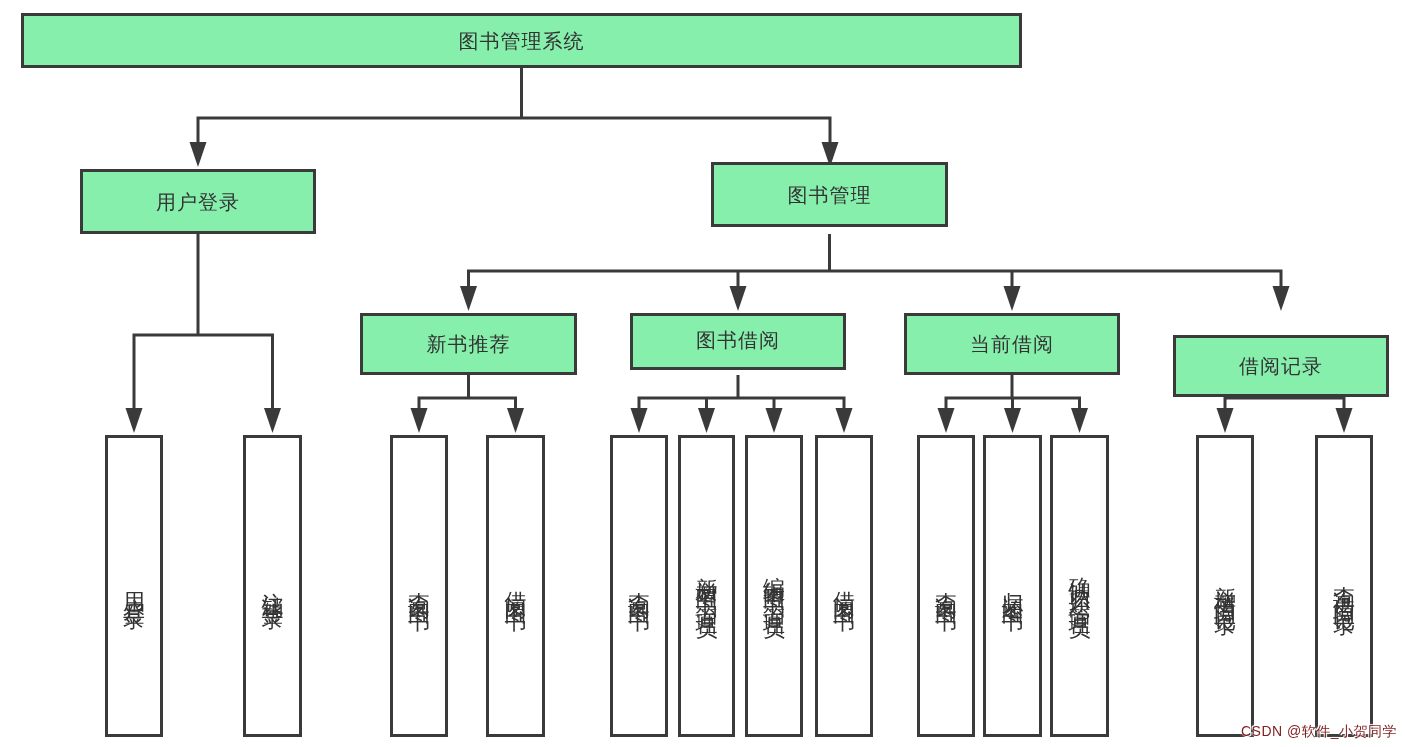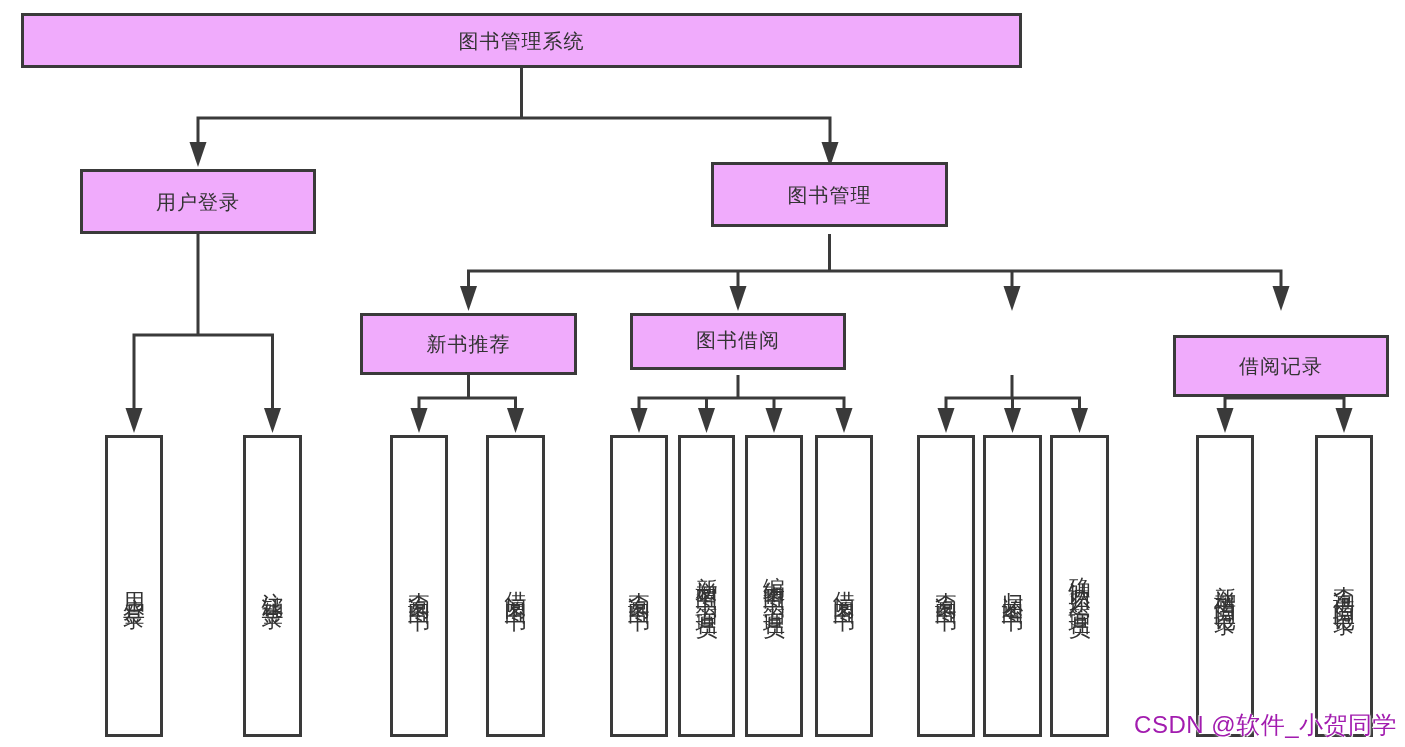--- a/index.html
+++ b/index.html
@@ -2,35 +2,35 @@
 <html><head>
 <meta charset="utf-8">
 <style>
   html,body { margin:0; padding:0; background:#ffffff; }
   .canvas {
     position:relative; width:1405px; height:747px; background:#ffffff;
     font-family:"Liberation Sans", sans-serif; color:#333333; overflow:hidden;
   }
   .connectors { position:absolute; left:0; top:0; }
   .node {
-    position:absolute; box-sizing:border-box; background:#f0abfc;
+    position:absolute; box-sizing:border-box; background:#86efac;
     border:3px solid #3a3a3a; display:flex; align-items:center; justify-content:center;
     font-size:20px; line-height:1.2; color:#333333; letter-spacing:1px;
   }
   .leaf {
     position:absolute; box-sizing:border-box; background:#ffffff;
     border:3px solid #3a3a3a; display:flex; align-items:center; justify-content:center;
     top:435px; height:302px; color:#333333;
   }
   .vtext {
     display:block; writing-mode:vertical-rl; text-orientation:mixed;
     font-size:22px; line-height:1; letter-spacing:6px; color:#333333;
   }
   .watermark {
-    position:absolute; right:8px; bottom:6px; font-size:24px; color:#a21caf;
+    position:absolute; right:8px; bottom:6px; font-size:14px; color:#7f1d1d;
     letter-spacing:0.5px; white-space:nowrap;
     text-shadow: 0 0 3px #ffffff, 1px 1px 0 #ffffff, -1px -1px 0 #ffffff;
   }
 </style>
 </head>
 <body>
 
 <div class="canvas">
 
   <svg class="connectors" width="1405" height="747" viewBox="0 0 1405 747">
@@ -97,20 +97,21 @@
     </g>
   </svg>
 
   <div class="node" style="left:21px;top:13px;width:1001px;height:55px;">图书管理系统</div>
 
   <div class="node" style="left:80px;top:169px;width:236px;height:65px;">用户登录</div>
   <div class="node" style="left:711px;top:162px;width:237px;height:65px;">图书管理</div>
 
   <div class="node" style="left:360px;top:313px;width:217px;height:62px;">新书推荐</div>
   <div class="node" style="left:630px;top:313px;width:216px;height:57px;font-family:Liberation Mono, monospace;">图书借阅</div>
+  <div class="node" style="left:904px;top:313px;width:216px;height:62px;">当前借阅</div>
   <div class="node" style="left:1173px;top:313px;width:216px;height:62px;margin-top:22px;">借阅记录</div>
 
   <div class="leaf" style="left:105px;width:58px;">
     <span class="vtext">用户登录</span>
   </div>
   <div class="leaf" style="left:243px;width:59px;">
     <span class="vtext">注销登录</span>
   </div>
 
   <div class="leaf" style="left:390px;width:58px;">

